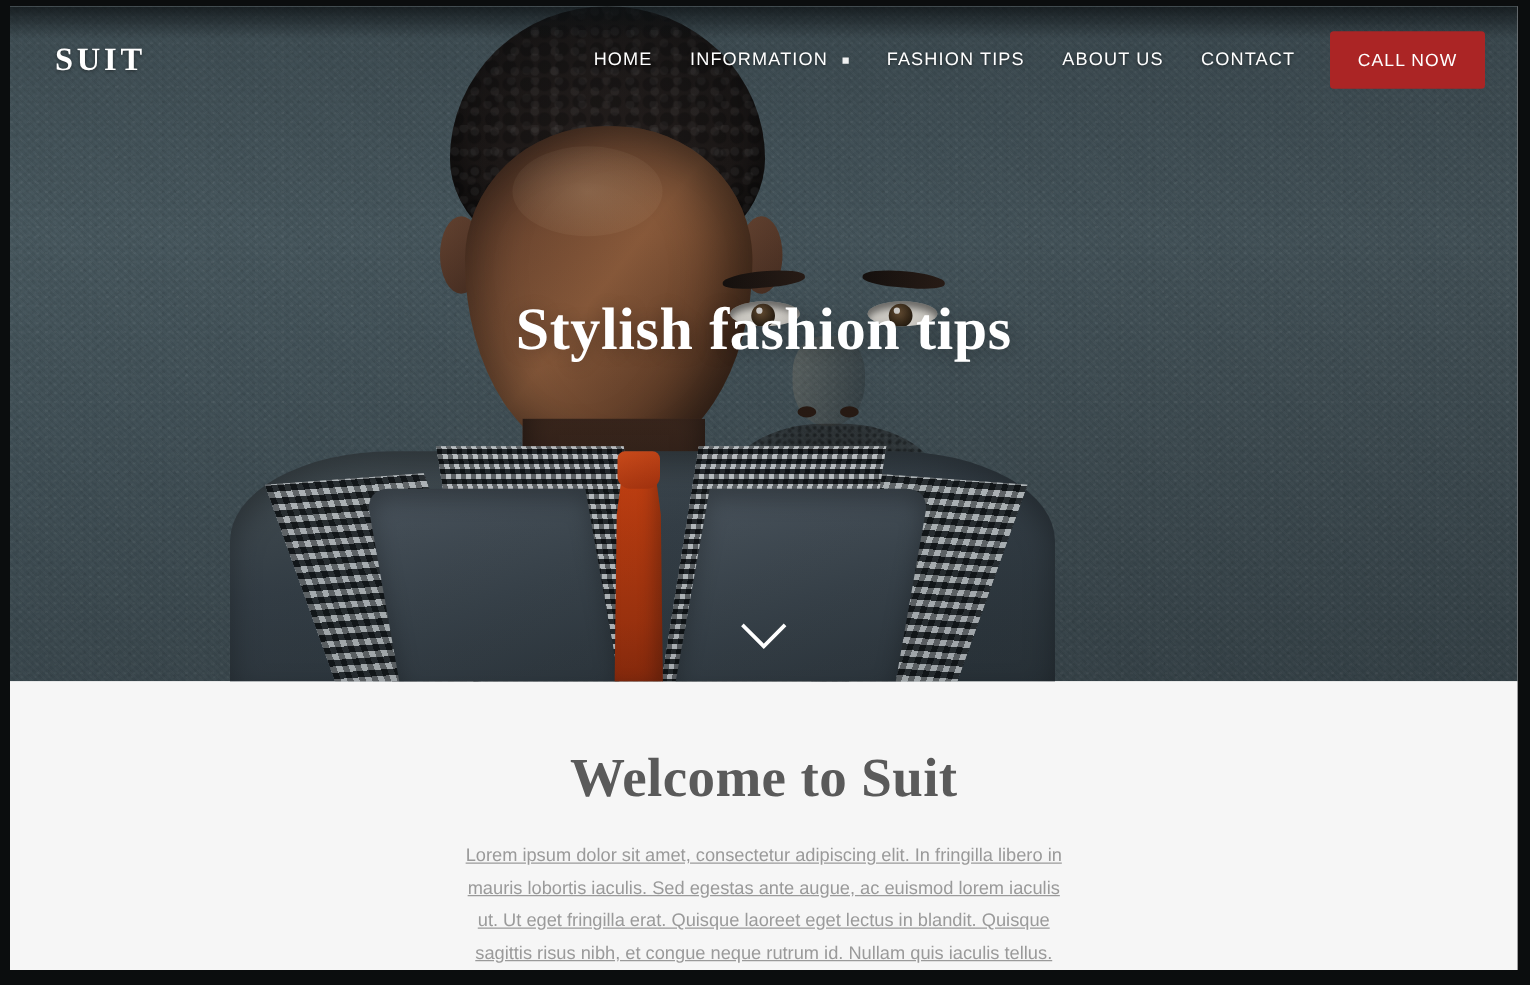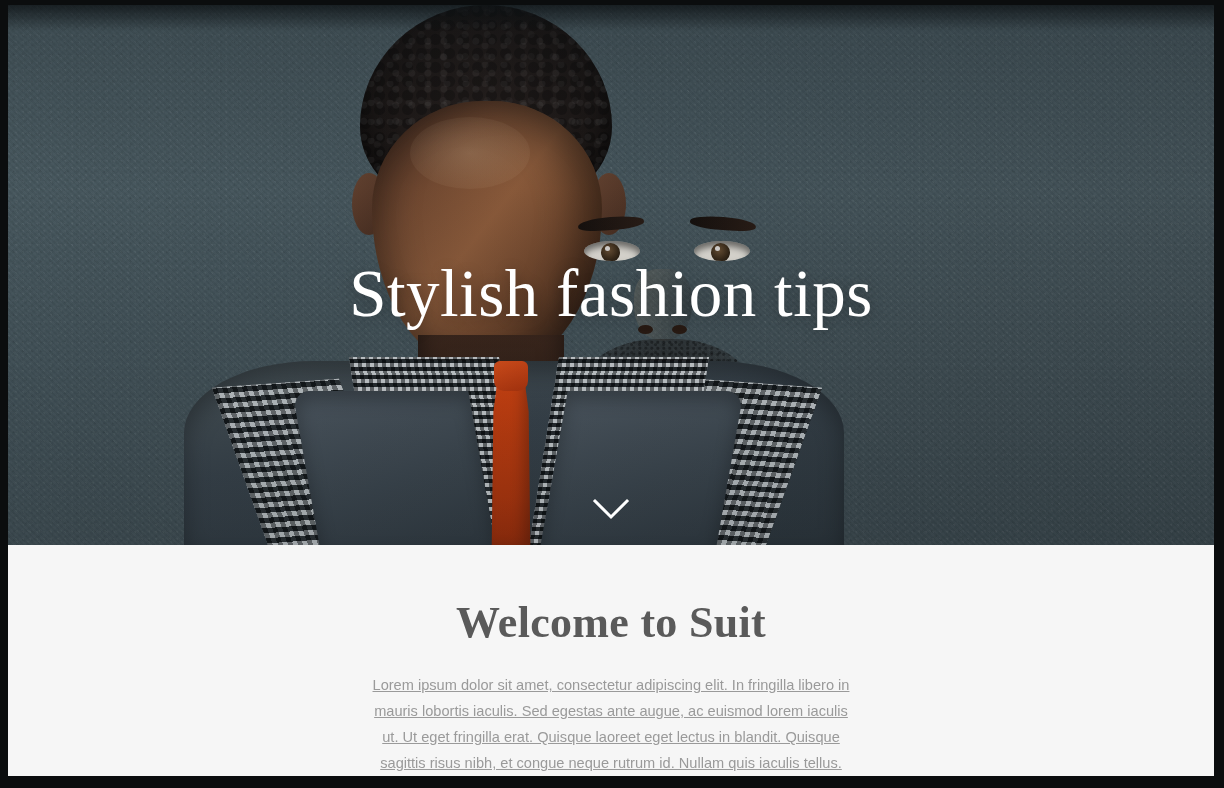--- a/index.html
+++ b/index.html
@@ -334,26 +334,26 @@
     padding: 15px 22px;
     border-radius: 3px;
     cursor: pointer;
     white-space: nowrap;
   }
 
   
   .hero-title {
     position: absolute;
     left: 0; right: 0;
-    top: 253px;
+    top: 234px;
     z-index: 15;
     text-align: center;
     font-family: "Liberation Serif", serif;
-    font-weight: 400;
-    font-size: 67px;
+    font-weight: 700;
+    font-size: 48px;
     line-height: 1.05;
     color: #ffffff;
     letter-spacing: 0.5px;
     text-shadow: 0 2px 14px rgba(0,0,0,0.28);
   }
 
   
   .scroll-down {
     position: absolute;
     left: 50%;
@@ -432,20 +432,53 @@
         <div class="shirt r"></div>
         <div class="vest l"></div>
         <div class="vest r"></div>
         <div class="tie"></div>
         <div class="tie-knot"></div>
       </div>
 
       <div class="hero-grade"></div>
       <div class="hero-topshade"></div>
 
+      <header class="navbar">
+
+        <div class="logo">SUIT</div>
+
+        <div class="nav-spacer"></div>
+
+        <nav class="nav-links">
+
+          <a class="nav-link" href="#">
+            <span>HOME</span>
+          </a>
+
+          <a class="nav-link" href="#">
+            <span>INFORMATION</span>
+            <span class="dropdown-dot"></span>
+          </a>
+
+          <a class="nav-link" href="#">
+            <span>FASHION TIPS</span>
+          </a>
+
+          <a class="nav-link" href="#">
+            <span>ABOUT US</span>
+          </a>
+
+          <a class="nav-link" href="#">
+            <span>CONTACT</span>
+          </a>
+
+        </nav>
+
+        <button class="call-now">CALL NOW</button>
+      </header>
 
       <h1 class="hero-title">Stylish fashion tips</h1>
 
       <div class="scroll-down">
         <svg width="40" height="26" viewBox="0 0 40 26">
           <polyline points="4,4 20,20 36,4" fill="none" stroke="#ffffff" stroke-width="3" stroke-linecap="square" stroke-linejoin="miter"></polyline>
         </svg>
       </div>
 
     </section>

